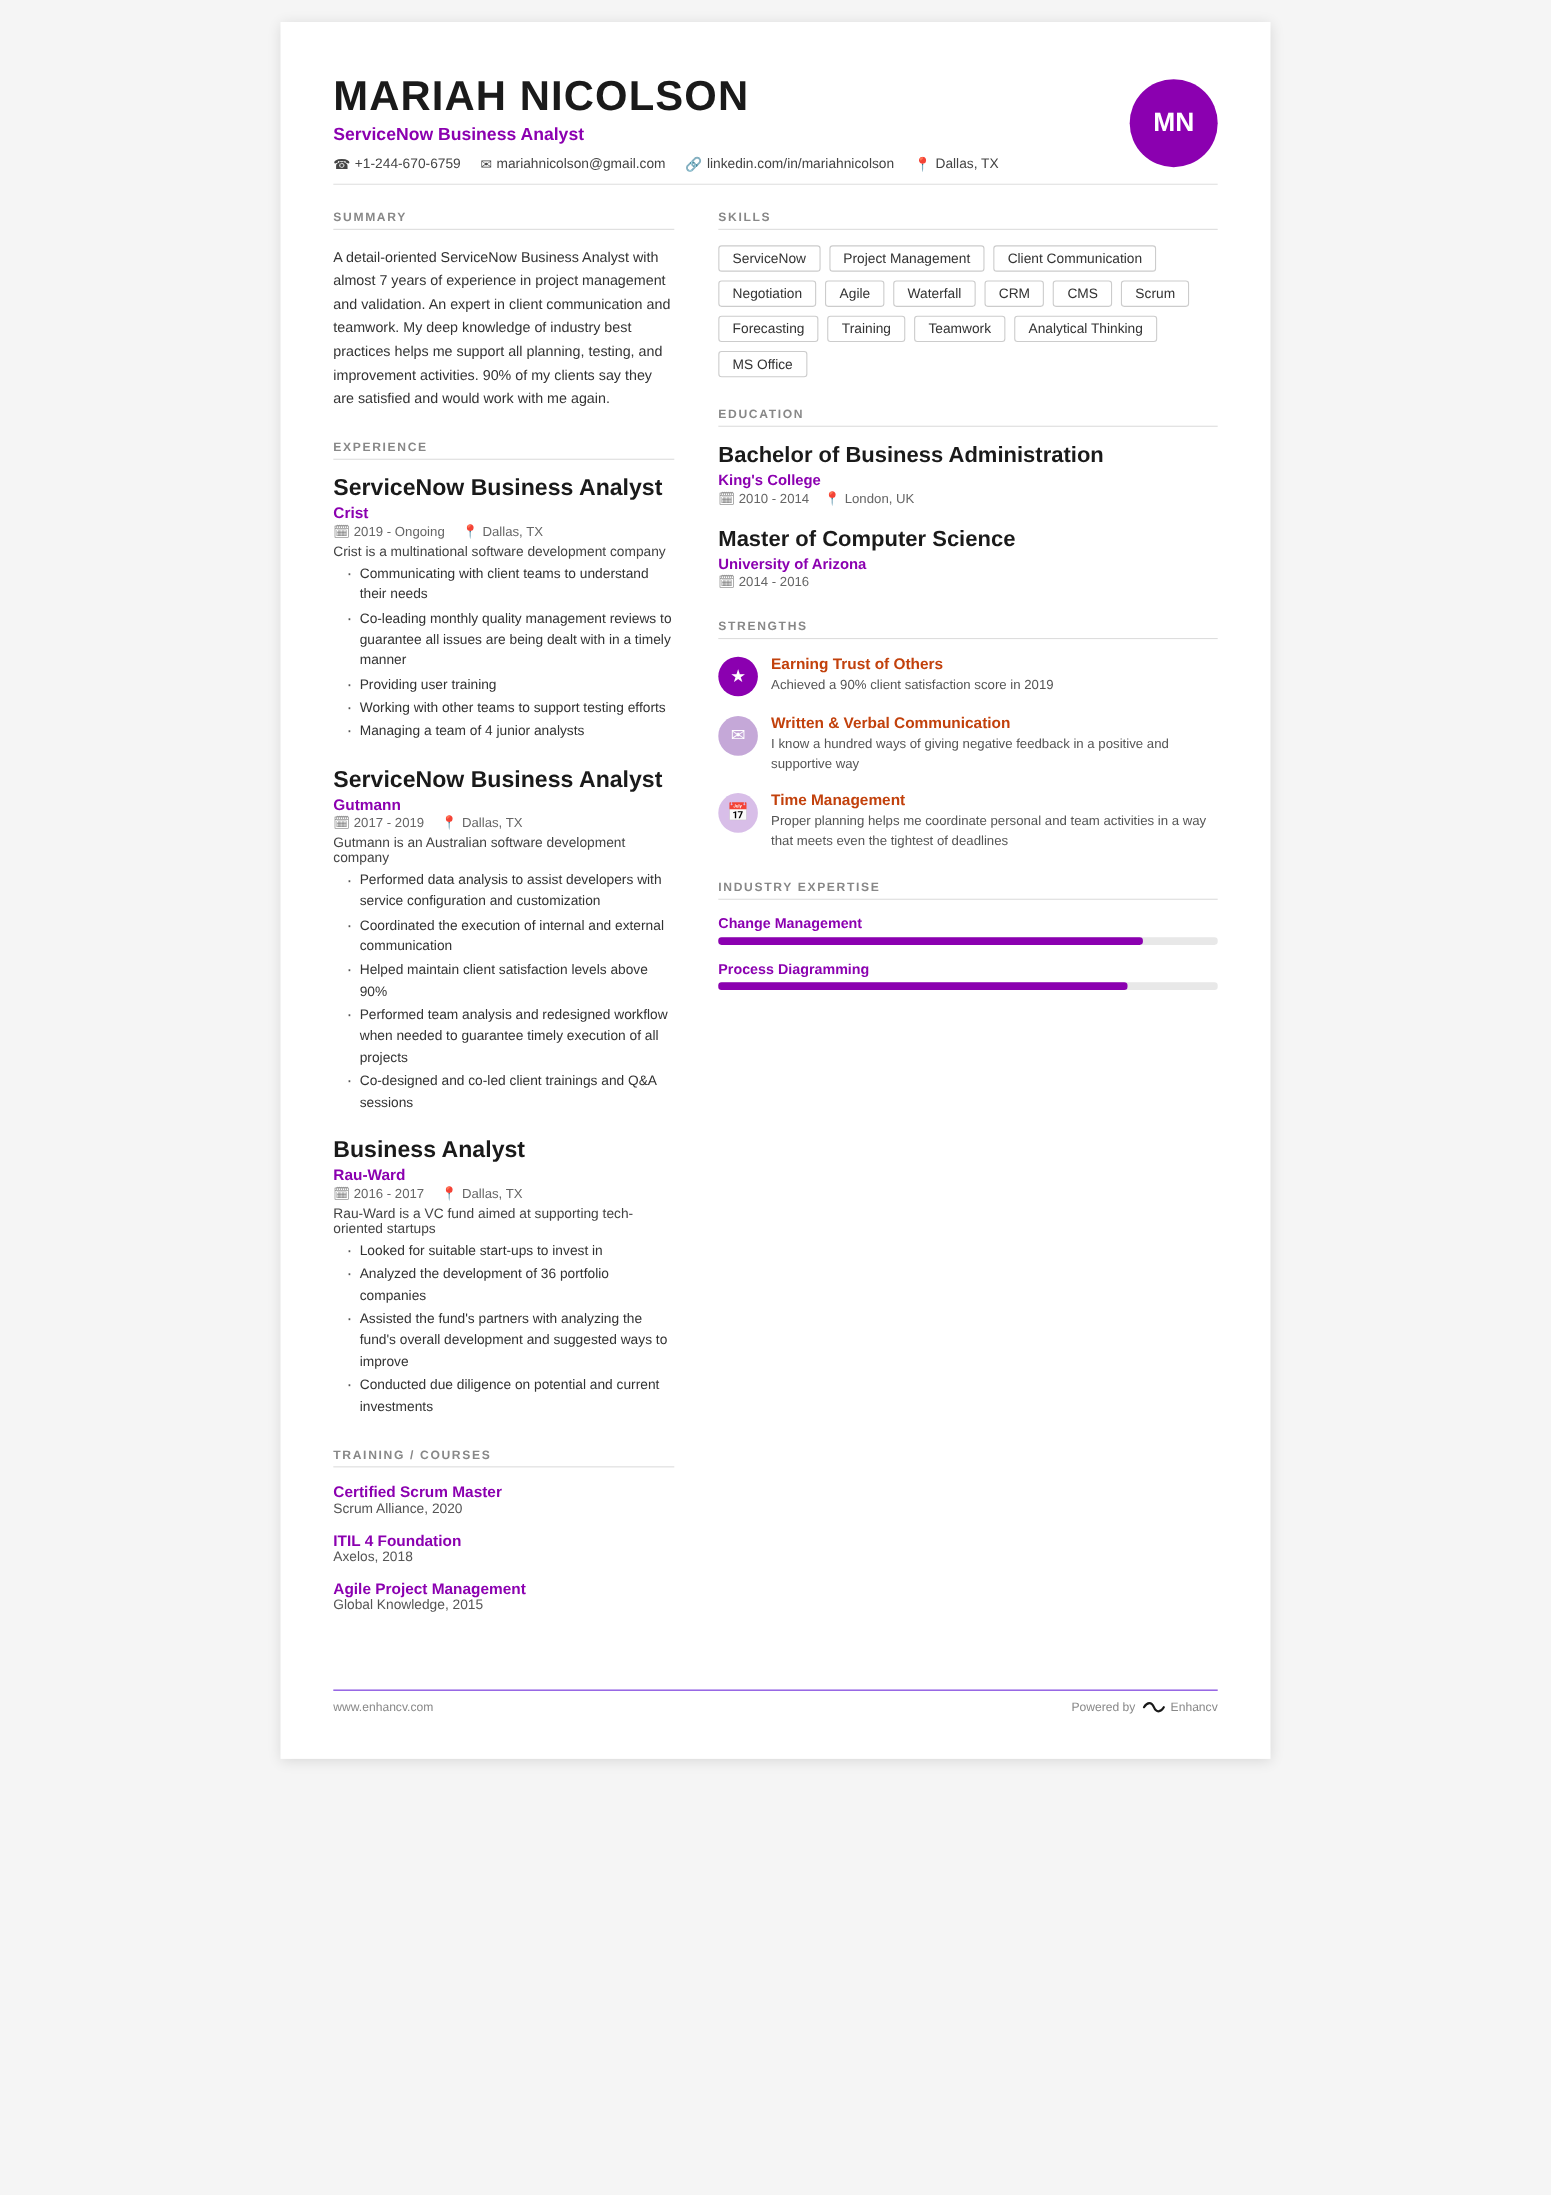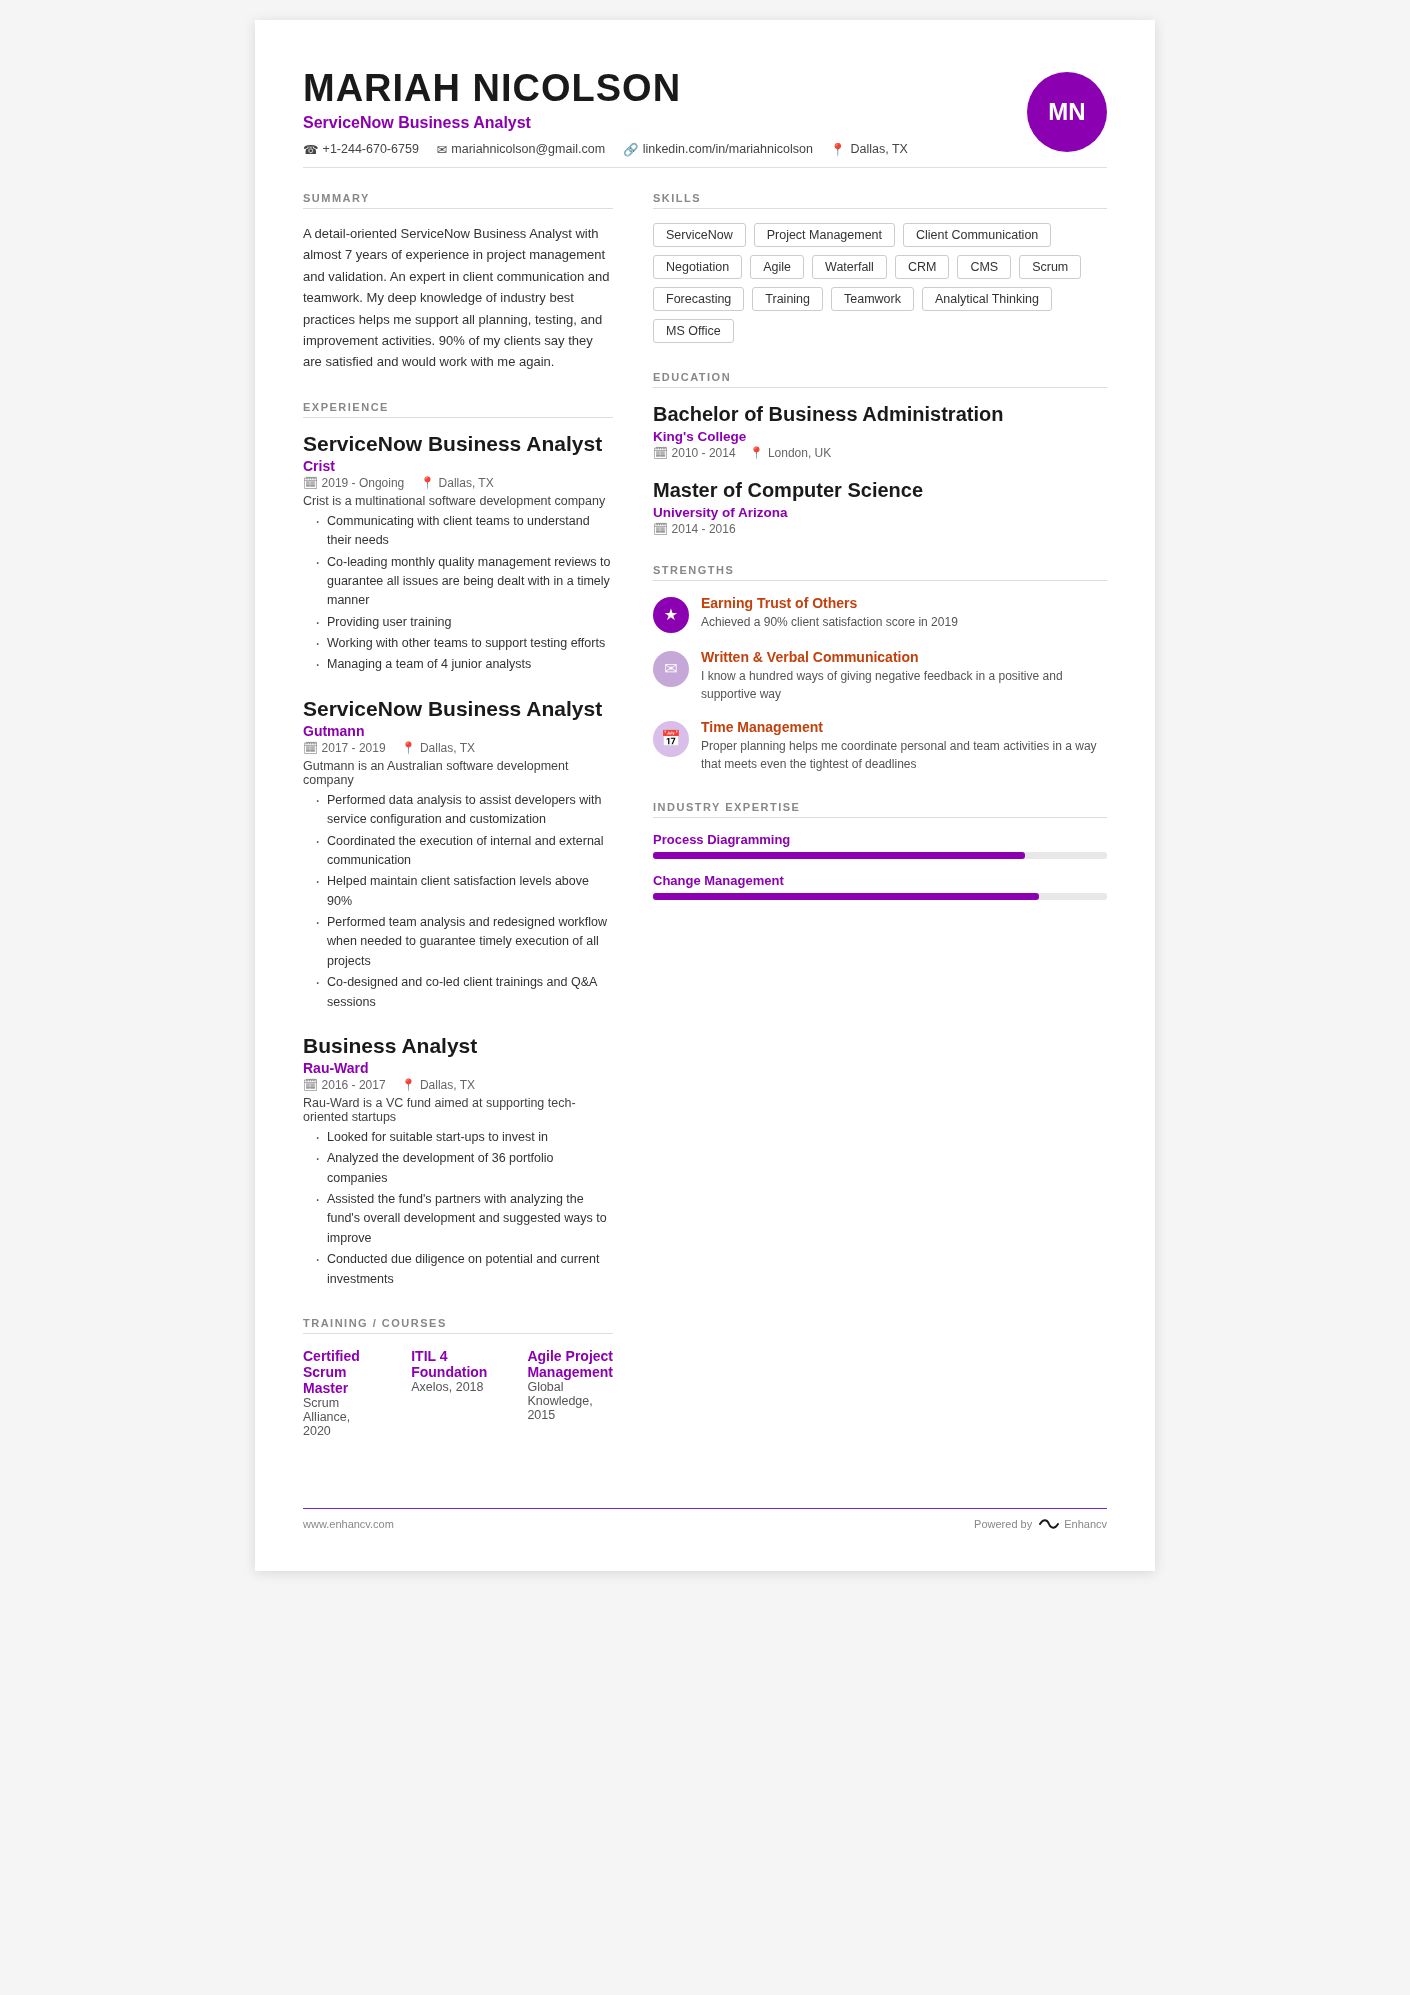--- a/index.html
+++ b/index.html
@@ -146,21 +146,21 @@
       font-size: 16px;
       line-height: 1.3;
       color: #555;
     }
     .exp-block {
       margin-bottom: 22px;
     }
     
     .training-grid {
       display: grid;
-      grid-template-columns: 1fr 1fr 1fr;
+      grid-template-columns: 1fr;
       gap: 0 40px;
     }
     .training-item {
       margin-bottom: 14px;
     }
     .training-name {
       font-size: 14px;
       font-weight: 700;
       color: #8B00B0;
     }
@@ -476,30 +476,30 @@
             <div class="strength-title">Time Management</div>
             <div class="strength-desc">Proper planning helps me coordinate personal and team activities in a way that meets even the tightest of deadlines</div>
           </div>
         </div>
       </div>
 
       <div class="section">
         <div class="section-label">INDUSTRY EXPERTISE</div>
 
         <div class="expertise-item">
+          <div class="expertise-label">Change Management</div>
+          <div class="expertise-bar-bg">
+            <div class="expertise-bar-fill" style="width: 85%;"></div>
+          </div>
+        </div>
+
+        <div class="expertise-item">
           <div class="expertise-label">Process Diagramming</div>
           <div class="expertise-bar-bg">
             <div class="expertise-bar-fill" style="width: 82%;"></div>
-          </div>
-        </div>
-
-        <div class="expertise-item">
-          <div class="expertise-label">Change Management</div>
-          <div class="expertise-bar-bg">
-            <div class="expertise-bar-fill" style="width: 85%;"></div>
           </div>
         </div>
       </div>
 
     </div>
   </div>
 
   <div class="footer">
     <span class="footer-url">www.enhancv.com</span>
     <div class="footer-powered">

